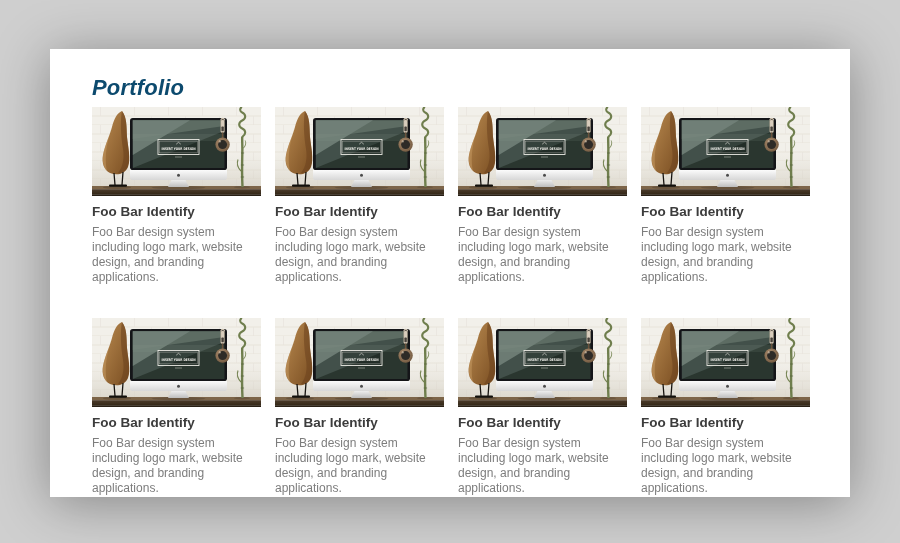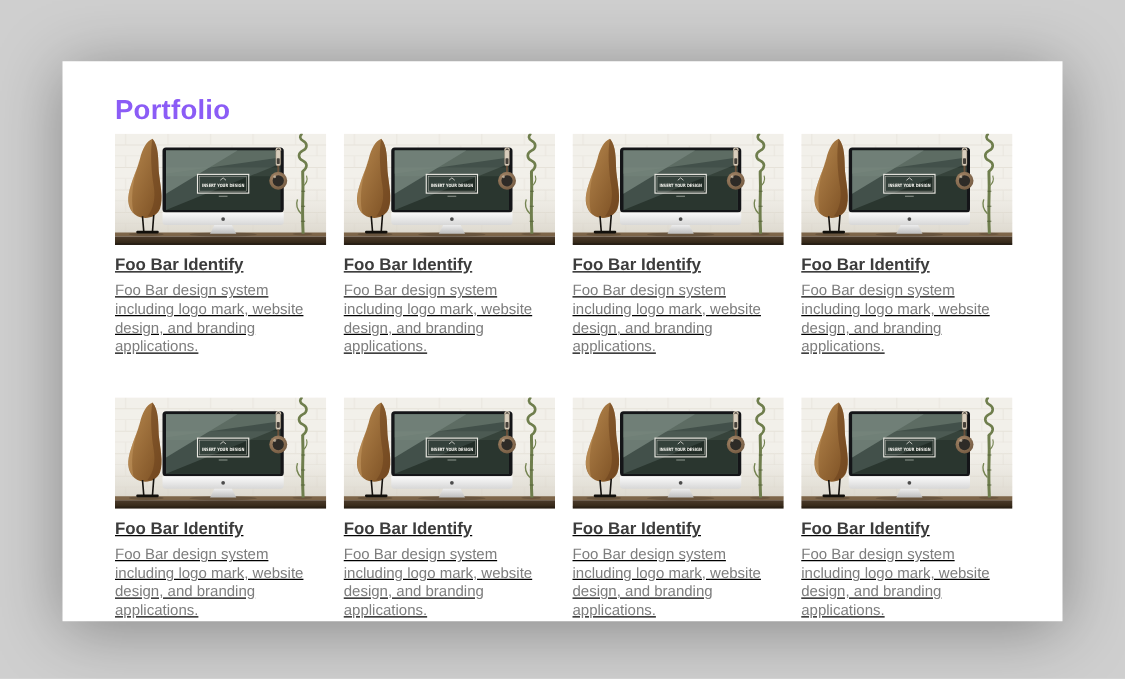--- a/index.html
+++ b/index.html
@@ -23,30 +23,31 @@
     height: 448px;
     background: #ffffff;
     box-shadow: 0 6px 50px rgba(0,0,0,0.35);
     padding: 26px 40px 0 42px;
   }
   .page-heading {
     margin: 0 0 6px 0;
     font-size: 22px;
     line-height: 26px;
     font-weight: bold;
-    color: #8b5cf6;
+    color: #0c4a6e;
     letter-spacing: 0.2px;
+    font-style: italic;
   }
   .grid {
     display: grid;
     grid-template-columns: repeat(4, 1fr);
     column-gap: 14px;
     row-gap: 33px;
   }
-  .card { min-width: 0; text-decoration: underline; }
+  .card { min-width: 0; }
   .thumb {
     display: block;
     width: 100%;
     height: 89px;
     cursor: pointer;
   }
   .card-title {
     margin: 8px 0 0 0;
     font-size: 13.5px;
     line-height: 16px;

